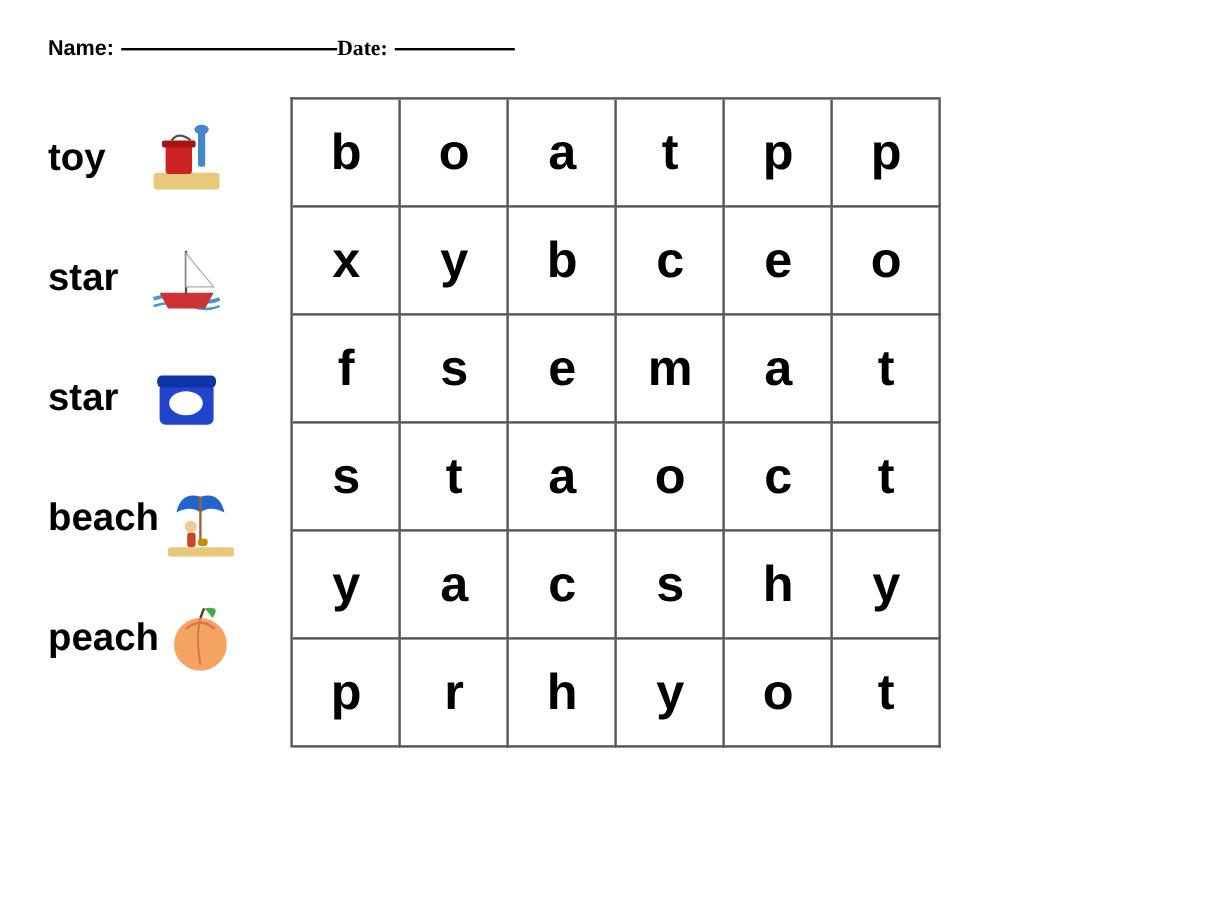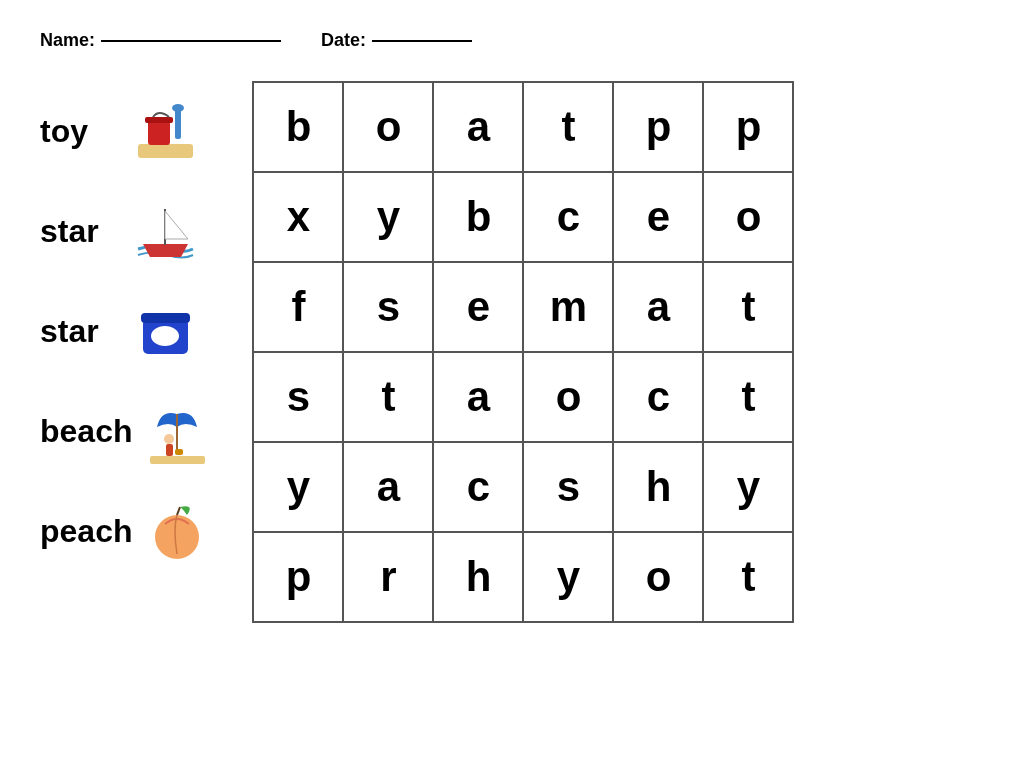--- a/index.html
+++ b/index.html
@@ -11,21 +11,20 @@
       overflow: hidden;
       position: relative;
     }
 
     .page {
       padding: 30px 40px;
     }
 
     .header {
       display: flex;
-      gap: 40px;
       margin-bottom: 30px;
       font-size: 18px;
       font-weight: bold;
     }
 
     .header-name {
       display: flex;
       align-items: center;
       gap: 4px;
     }
@@ -34,20 +33,21 @@
       display: inline-block;
       width: 180px;
       border-bottom: 2px solid #000;
       margin-left: 2px;
     }
 
     .header-date {
       display: flex;
       align-items: center;
       gap: 4px;
+      font-family: Liberation Serif, serif;
     }
 
     .header-date-line {
       display: inline-block;
       width: 100px;
       border-bottom: 2px solid #000;
       margin-left: 2px;
     }
 
     .main-content {
@@ -59,21 +59,20 @@
     .word-list {
       display: flex;
       flex-direction: column;
       gap: 0px;
       min-width: 160px;
     }
 
     .word-item {
       display: flex;
       align-items: center;
-      gap: 10px;
       height: 100px;
     }
 
     .word-label {
       font-size: 32px;
       font-weight: bold;
       min-width: 80px;
     }
 
     .word-icon {

